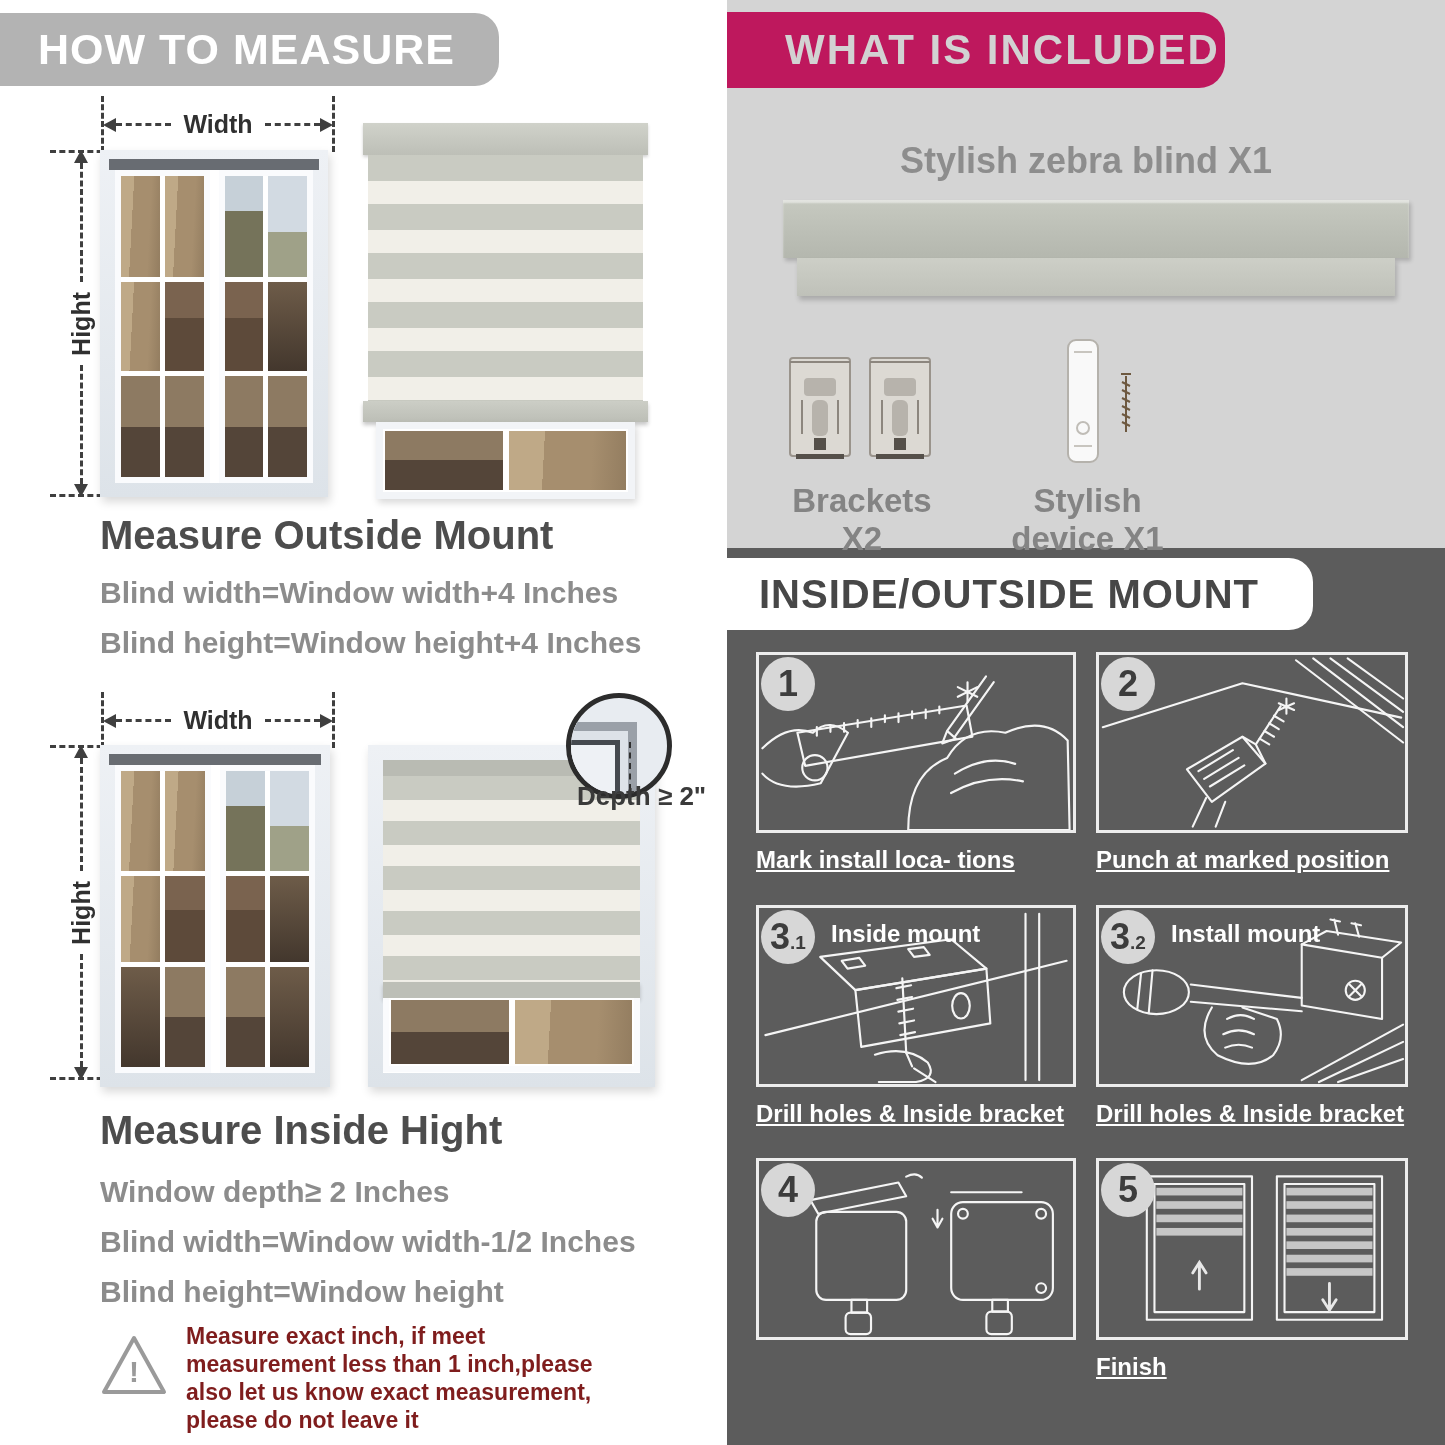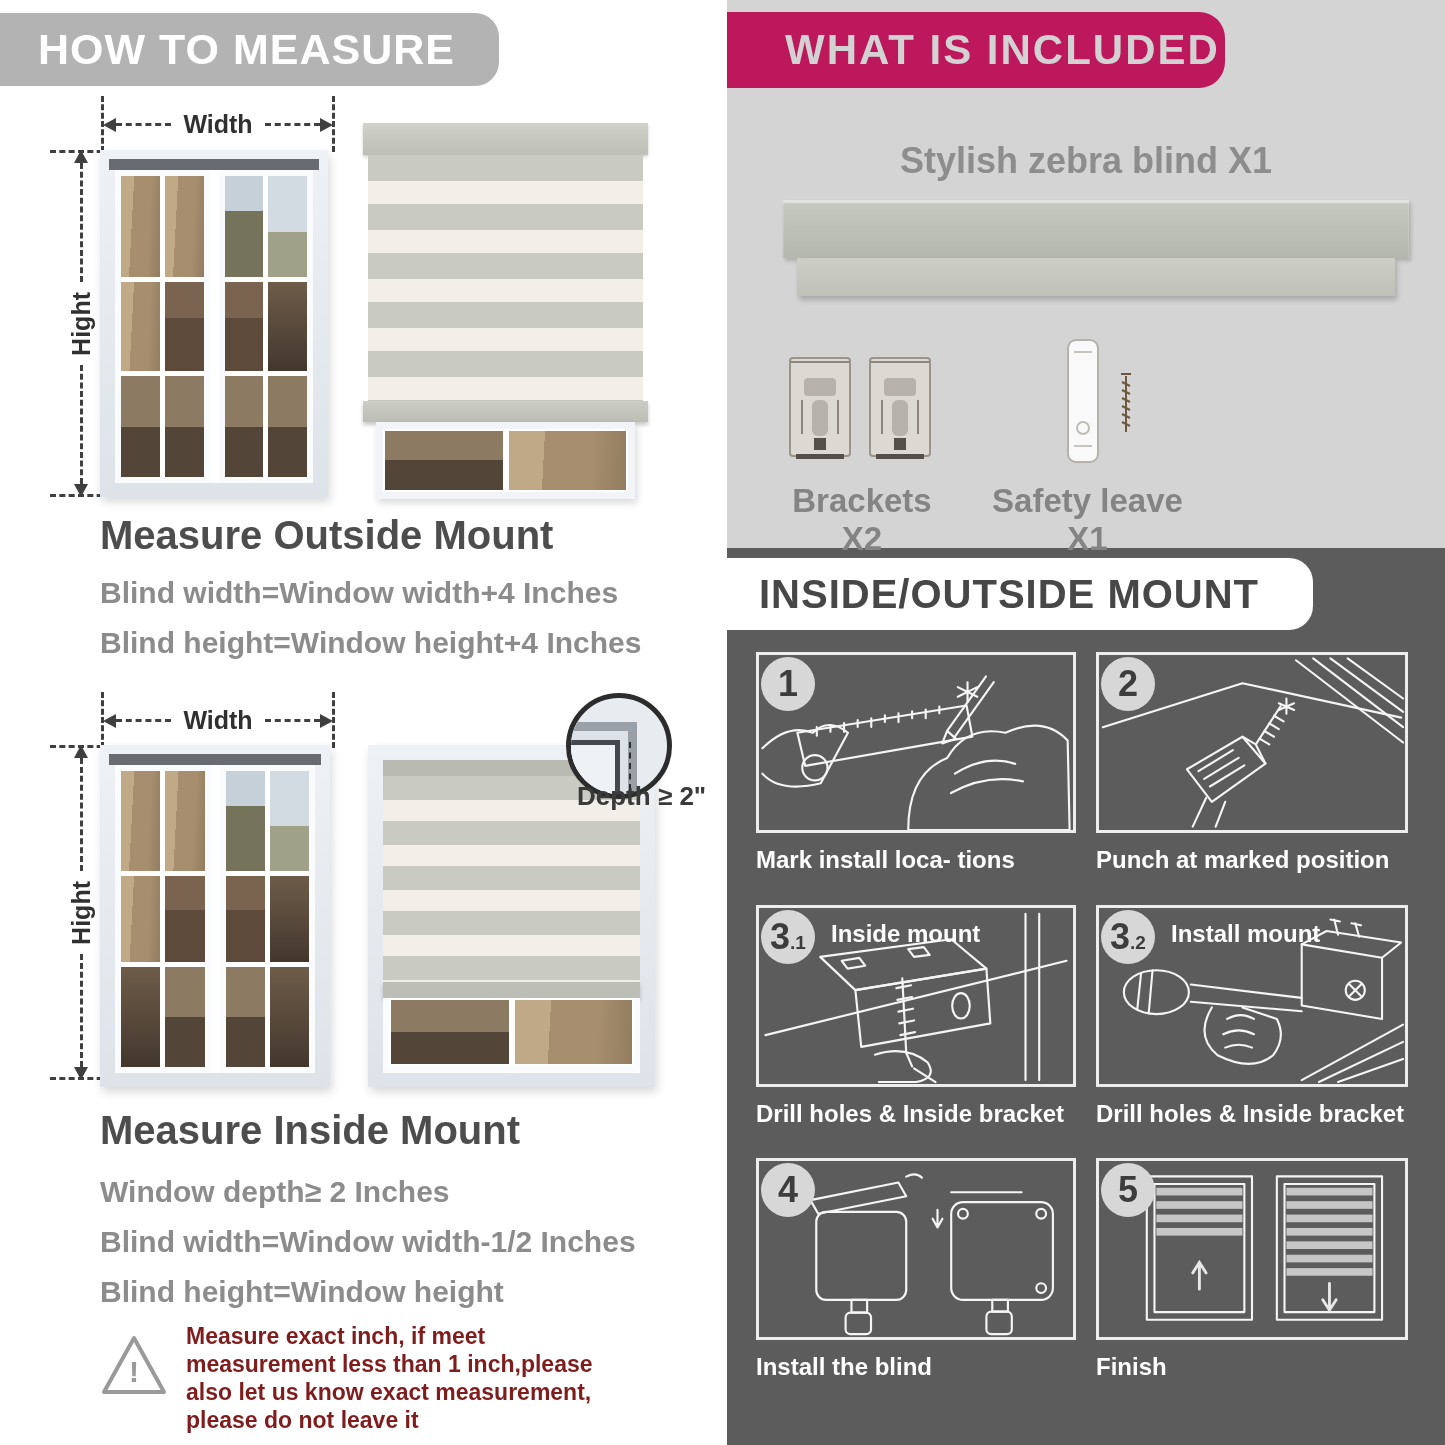--- a/index.html
+++ b/index.html
@@ -84,21 +84,21 @@
 
   .item { position:absolute; text-align:center; }
   .item .ilabel { font-size:33px; font-weight:bold; color:#848484; margin-top:8px; }
 
   .bar-mount { position:absolute; left:727px; top:558px; width:586px; height:72px; background:#fff;
     border-radius:0 24px 24px 0; display:flex; align-items:center; padding-left:32px;
     color:#474747; font-size:40px; font-weight:bold; letter-spacing:1px; }
 
   .step { position:absolute; }
   .step .panel { position:relative; border:3px solid #ededed; }
-  .step .cap { margin-top:13px; color:#fff; font-weight:bold; font-size:24px; }
+  .step .cap { margin-top:13px; color:#fff; font-weight:bold; font-size:24px;text-decoration:underline; }
   .badge { position:absolute; left:2px; top:2px; width:54px; height:54px; border-radius:50%;
     background:#d7d7d7; color:#3d3d3d; font-weight:bold; font-size:36px;
     display:flex; align-items:center; justify-content:center; z-index:2; }
   .badge .sub { font-size:19px; margin-top:12px; }
   .plabel { position:absolute; left:72px; top:12px; color:#fff; font-weight:bold; font-size:24px; z-index:2; }
   .art { position:absolute; inset:0; width:100%; height:100%; }
 </style>
 </head>
 <body>
 
@@ -226,21 +226,21 @@
     </div>
   </div>
 
   <div class="mag">
     <div class="m1"></div>
     <div class="m2"></div>
     <div class="mdash"></div>
   </div>
   <div class="depth-label">Depth ≥ 2"</div>
 
-  <div class="h-measure" style="left:100px; top:1108px;">Measure Inside Mount</div>
+  <div class="h-measure" style="left:100px; top:1108px;">Measure Inside Hight</div>
   <div class="formula" style="left:100px; top:1175px;">Window depth≥ 2 Inches</div>
   <div class="formula" style="left:100px; top:1225px;">Blind width=Window width-1/2 Inches</div>
   <div class="formula" style="left:100px; top:1275px;">Blind height=Window height</div>
 
   <div class="warn">
     <svg width="68" height="64" viewBox="0 0 68 64">
       <path d="M34,4 L64,58 L4,58 Z" fill="none" stroke="#9a9a9a" stroke-width="4" stroke-linejoin="round"></path>
       <text x="34" y="48" text-anchor="middle" font-size="30" font-weight="bold" fill="#9a9a9a" font-family="Liberation Sans, sans-serif">!</text>
     </svg>
     <div class="wtext">Measure exact inch, if meet measurement less than 1 inch,please also let us know exact measurement, please do not leave it</div>
@@ -287,21 +287,21 @@
     <svg width="215" height="134" viewBox="0 0 215 134">
       <rect x="88" y="4" width="30" height="122" rx="8" fill="rgba(255,255,255,0.85)" stroke="#b5b2ac" stroke-width="2"></rect>
       <path d="M94,16 h18 M94,110 h18" stroke="#c8c5bf" stroke-width="2"></path>
       <circle cx="103" cy="92" r="6" fill="none" stroke="#c0bdb7" stroke-width="2"></circle>
       <g stroke="#6e5940" stroke-width="2">
         <path d="M146,40 v56"></path>
         <path d="M141,38 h10"></path>
         <path d="M142,46 l8,4 M142,54 l8,4 M142,62 l8,4 M142,70 l8,4 M142,78 l8,4 M142,86 l8,4"></path>
       </g>
     </svg>
-    <div class="ilabel">Safety leave X1</div>
+    <div class="ilabel">Stylish device X1</div>
   </div>
 
 
   <div class="bar-mount">
     <span>INSIDE/OUTSIDE MOUNT</span>
   </div>
 
   <div class="step" style="left:756px; top:652px;">
     <div class="panel" style="width:320px; height:181px;">
       <div class="badge">
@@ -412,21 +412,20 @@
           <path d="M182,50 v16 M177,59 l5,9 5,-9"></path>
           <rect x="196" y="42" width="104" height="100" rx="12"></rect>
           <circle cx="208" cy="54" r="5"></circle>
             <circle cx="288" cy="54" r="5"></circle>
             <circle cx="288" cy="130" r="5"></circle>
           <rect x="238" y="142" width="16" height="12"></rect>
           <rect x="232" y="154" width="26" height="23" rx="5"></rect>
         </g>
       </svg>
     </div>
-    <div class="cap">Install the blind</div>
   </div>
 
   <div class="step" style="left:1096px; top:1158px;">
     <div class="panel" style="width:312px; height:182px;">
       <div class="badge">
           <span>5</span>
         </div>
       <svg class="art" viewBox="0 0 320 180">
         <g stroke="#f5f5f5" fill="none" stroke-width="2.2" stroke-linejoin="round">
           <rect x="50" y="14" width="110" height="150"></rect>

